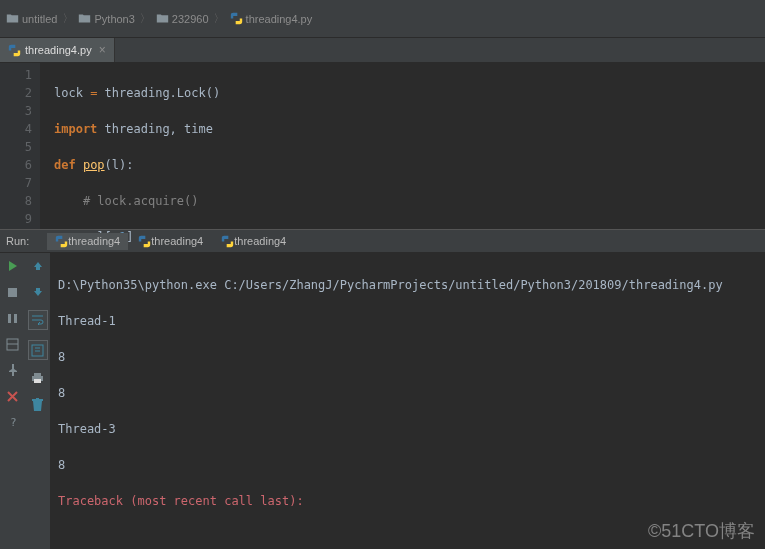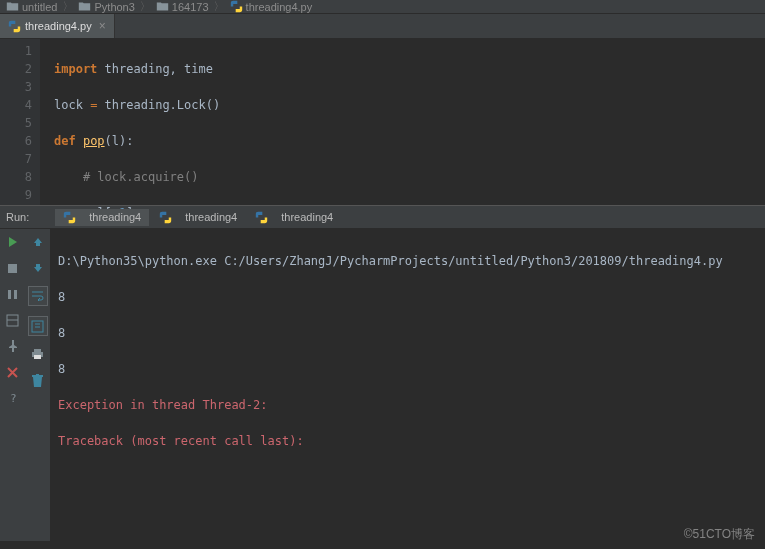--- a/index.html
+++ b/index.html
@@ -1,17 +1,17 @@
 <!DOCTYPE html>
 <html><head>
 <meta charset="utf-8">
 <style>
 * { margin:0; padding:0; box-sizing:border-box; }
 body { width:765px; height:549px; background:#2b2b2b; font-family:Consolas,monospace; font-size:12px; color:#a9b7c6; overflow:hidden; position:relative; }
-.breadcrumb { height:14px; background:#3c3f41; border-bottom:1px solid #2b2b2b; display:flex; align-items:center; padding:0 6px; gap:4px; color:#8c8c8c; font-family:"Segoe UI",sans-serif; font-size:11px; }
+.breadcrumb { height:38px; background:#3c3f41; border-bottom:1px solid #2b2b2b; display:flex; align-items:center; padding:0 6px; gap:4px; color:#8c8c8c; font-family:"Segoe UI",sans-serif; font-size:11px; }
 .crumb { display:flex; align-items:center; gap:3px; }
 .crumb svg { width:13px; height:13px; }
 .sep { color:#666; margin:0 1px; }
 .file-tabs { height:25px; background:#3c3f41; display:flex; align-items:flex-end; border-bottom:1px solid #2b2b2b; }
 .file-tab { height:24px; display:flex; align-items:center; gap:4px; padding:0 8px; background:#4e5254; color:#bbb; font-family:"Segoe UI",sans-serif; font-size:11px; border-right:1px solid #323232; }
 .file-tab.active { background:#515658; color:#ddd; }
 .file-tab .x { color:#8c8c8c; margin-left:3px; font-size:12px; }
 .editor { display:flex; height:166px; background:#2b2b2b; }
 .gutter { width:40px; background:#313335; text-align:right; padding:3px 8px 0 0; color:#606366; line-height:18px; }
 .code { padding:3px 0 0 14px; line-height:18px; white-space:pre; }
@@ -19,33 +19,33 @@
 .kw2 { color:#cc7832; }
 .num { color:#6897bb; }
 .fn { color:#ffc66d; }
 .cmt { color:#808080; }
 .bi { color:#8888c6; }
 .id { color:#a9b7c6; }
 .und { text-decoration:underline; text-decoration-color:#808080; text-decoration-style:wavy; }
 .und2 { text-decoration:underline; text-decoration-color:#ffc66d; }
 .folded { background:#3a3a3a; padding:0 4px; border-radius:3px; color:#808080; }
 .run-header { height:24px; background:#3c3f41; border-top:1px solid #555; border-bottom:1px solid #2b2b2b; display:flex; align-items:center; padding:0 6px; gap:2px; font-family:"Segoe UI",sans-serif; font-size:11px; color:#bbb; }
-.run-header .lbl { margin-right:24px; }
-.run-tab { display:flex; align-items:center; gap:13px; padding:2px 8px; border-radius:0; }
+.run-header .lbl { margin-right:16px; }
+.run-tab { display:flex; align-items:center; gap:0; padding:2px 8px; border-radius:0; }
 .run-tab.active { background:#4e5254; }
 .run-tab svg { width:13px; height:13px; }
 .run-body { display:flex; height:312px; }
 .tool-col { width:25px; background:#3c3f41; display:flex; flex-direction:column; align-items:center; padding-top:5px; gap:10px; }
 .tool-col+.tool-col { background:#3c3f41; border-left:0; }
 .tool-btn { width:16px; height:16px; display:flex; align-items:center; justify-content:center; cursor:pointer; }
 .tool-btn.boxed { border:1px solid #5e6366; background:#414547; width:20px; height:20px; }
 .console { flex:1; background:#2b2b2b; padding:5px 0 12px 8px; line-height:18px; white-space:pre; overflow:hidden; }
 .out { color:#a9b7c6; }
 .err { color:#cc666e; }
-.watermark { position:absolute; bottom:6px; right:10px; color:#999; font-family:"Segoe UI",sans-serif; font-size:12px; opacity:.8; }
+.watermark { position:absolute; bottom:6px; right:10px; color:#999; font-family:"Segoe UI",sans-serif; font-size:18px; opacity:.8; }
 </style>
 </head>
 <body>
 
 <div class="breadcrumb">
   <span class="crumb">
     <svg viewBox="0 0 16 16">
         <path fill="#87939a" d="M1 3h5l1 1h8v9H1z"></path>
       </svg>
     <span>untitled</span>
@@ -55,21 +55,21 @@
     <svg viewBox="0 0 16 16">
         <path fill="#87939a" d="M1 3h5l1 1h8v9H1z"></path>
       </svg>
     <span>Python3</span>
   </span>
     <span class="sep">〉</span>
   <span class="crumb">
     <svg viewBox="0 0 16 16">
         <path fill="#87939a" d="M1 3h5l1 1h8v9H1z"></path>
       </svg>
-    <span>164173</span>
+    <span>232960</span>
   </span>
     <span class="sep">〉</span>
   <span class="crumb">
     <svg viewBox="0 0 16 16">
         <path fill="#3573a5" d="M4 1h5v4H4v3H1V4c0-2 1-3 3-3z"></path>
         <path fill="#ffd43b" d="M12 15H7v-4h5V8h3v4c0 2-1 3-3 3z"></path>
       </svg>
     <span>threading4.py</span>
   </span>
 </div>
@@ -91,22 +91,22 @@
       <div>2</div>
       <div>3</div>
       <div>4</div>
       <div>5</div>
       <div>6</div>
       <div>7</div>
       <div>8</div>
       <div>9</div>
   </div>
   <div class="code">
+<div><span class="id">lock </span><span class="kw2">= </span><span class="id">threading.Lock()</span></div>
 <div><span class="kw">import</span> <span class="id">threading, time</span></div>
-<div><span class="id">lock </span><span class="kw2">= </span><span class="id">threading.Lock()</span></div>
 <div><span class="kw">def </span><span class="fn und2">pop</span><span class="id">(l):</span></div>
 <div>    <span class="cmt"># lock.acquire()</span></div>
 <div>    <span class="id und">a</span><span class="kw2">=</span><span class="id und">l</span><span class="id">[</span><span class="num">-1</span><span class="id">]</span></div>
 <div>    <span class="bi">print</span><span class="id">(a)</span></div>
 <div>    <span class="id">time.</span><span class="id">sleep</span><span class="id">(</span><span class="num">0.001</span><span class="id">)</span></div>
 <div>    <span class="id">l.remove(a)</span></div>
 <div>    <span class="folded">if __name__ == ...</span></div>
   </div>
 </div>
 
@@ -205,24 +205,25 @@
         </svg>
       </div>
     <div class="tool-btn">
         <svg width="11" height="13" viewBox="0 0 11 13">
           <path fill="#3e86a0" d="M1 3h9l-1 10H2zM0 1h11v2H0zM4 0h3v1H4z"></path>
         </svg>
       </div>
   </div>
   <div class="console">
 <div class="out">D:\Python35\python.exe C:/Users/ZhangJ/PycharmProjects/untitled/Python3/201809/threading4.py</div>
+<div class="out">Thread-1</div>
 <div class="out">8</div>
 <div class="out">8</div>
+<div class="out">Thread-3</div>
 <div class="out">8</div>
-<div class="err">Exception in thread Thread-2:</div>
 <div class="err">Traceback (most recent call last):</div>
 
 
 
 
 
 
 
   </div>
 </div>

